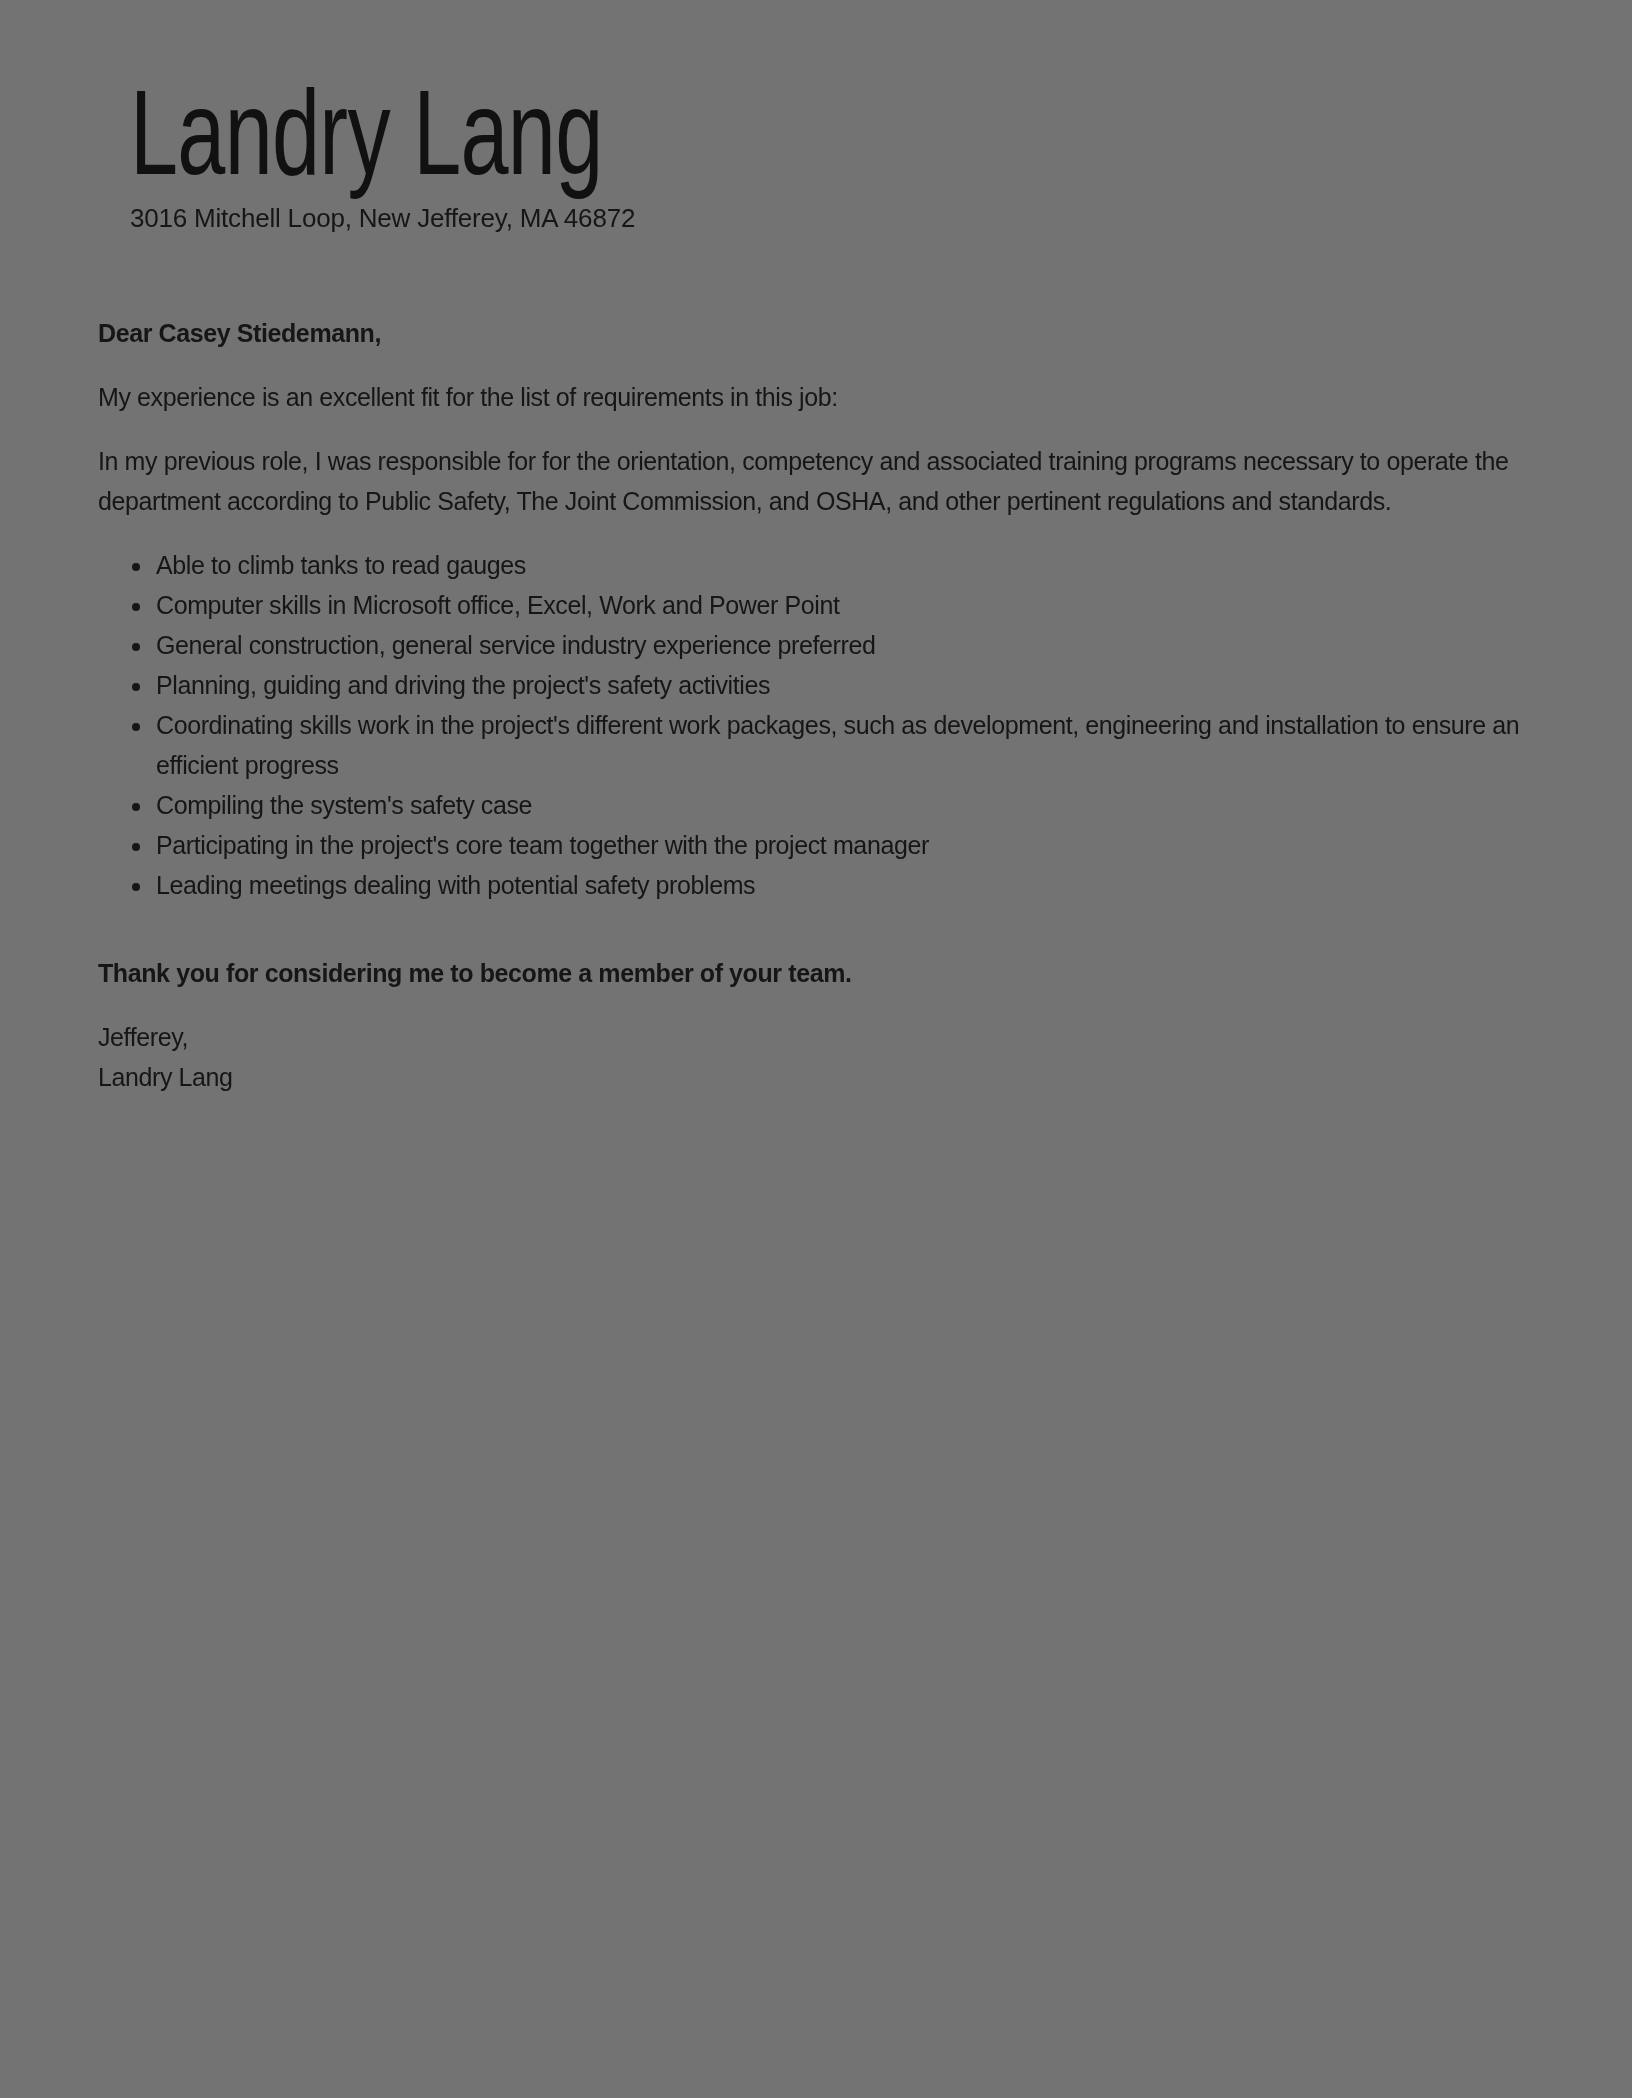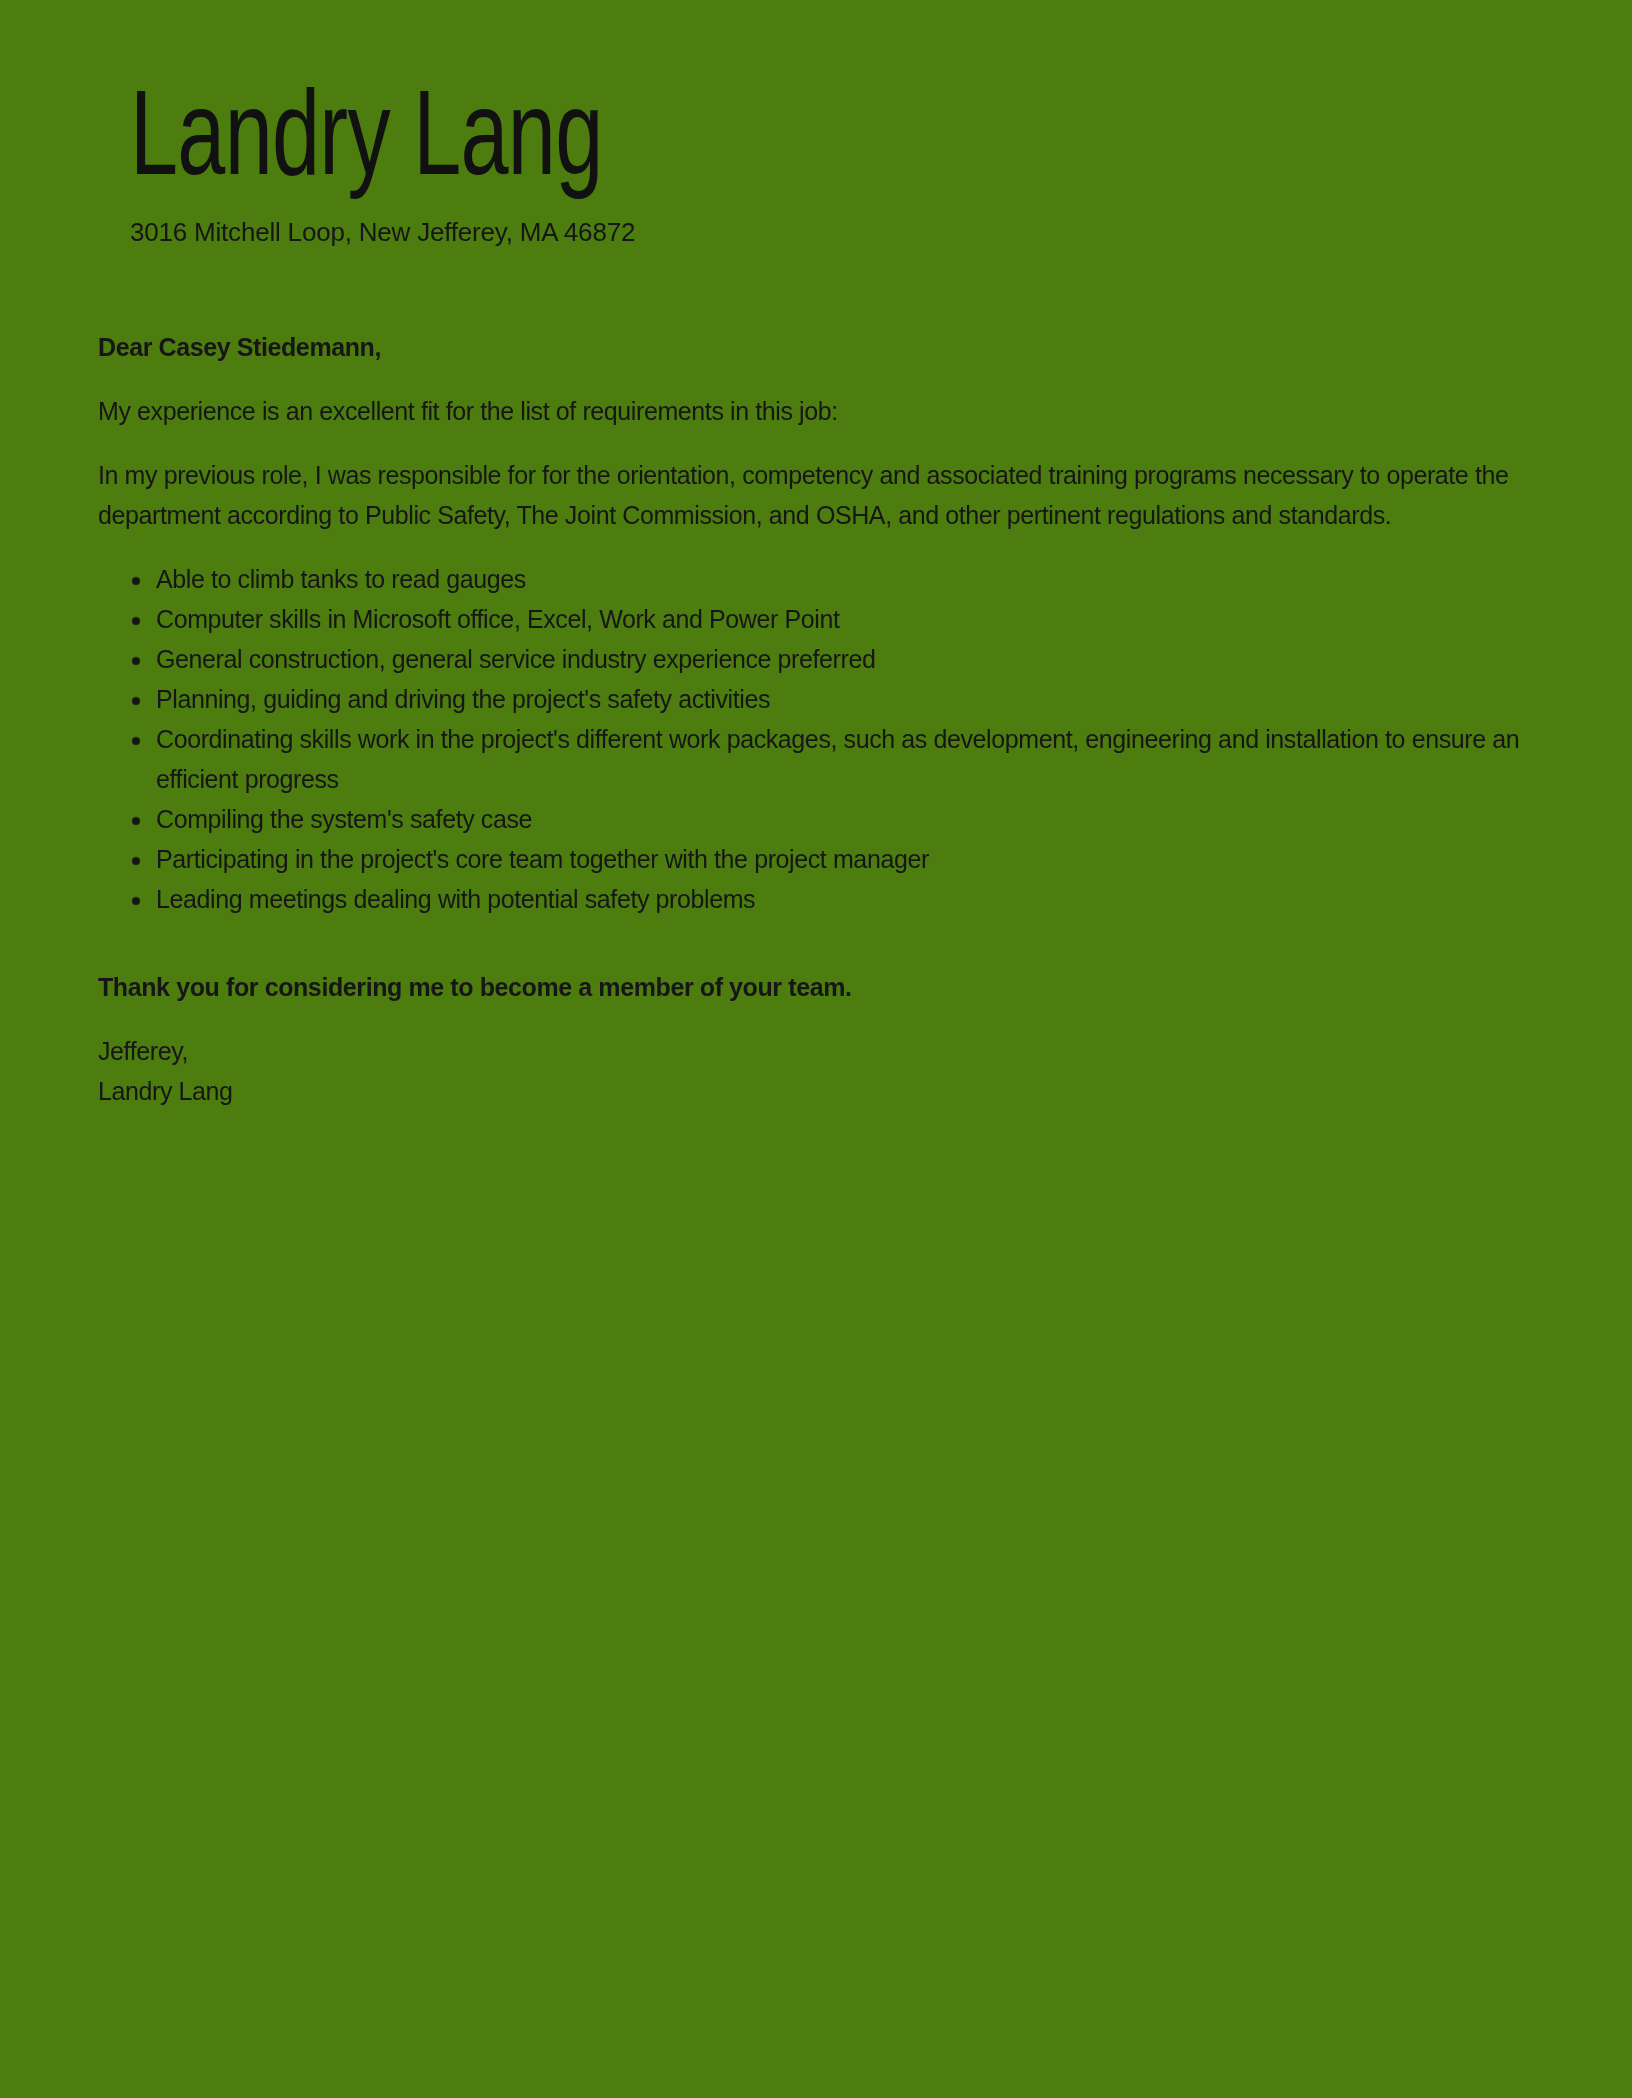--- a/index.html
+++ b/index.html
@@ -5,21 +5,21 @@
   html, body {
     margin: 0;
     padding: 0;
     background: #ffffff;
   }
   .page {
     position: relative;
     width: 1632px;
     height: 2098px;
     box-sizing: border-box;
-    background: #4d7c0f;
+    background: #737373;
     color: #161616;
     font-family: "Liberation Sans", sans-serif;
     padding: 58px 95px 0 98px;
     overflow: hidden;
   }
   .letter-header {
     padding-left: 32px;
   }
   .applicant-name {
     font-size: 120px;
@@ -28,21 +28,21 @@
     margin: 8px 0 0 0;
     white-space: nowrap;
     transform: scaleX(0.72);
     transform-origin: left center;
     letter-spacing: -1px;
     color: #111111;
   }
   .applicant-address {
     font-size: 26px;
     line-height: 40px;
-    margin-top: 14px;
+    margin-top: 0;
     letter-spacing: -0.2px;
   }
   .letter-body {
     margin-top: 75px;
     font-size: 25px;
     line-height: 40px;
     letter-spacing: -0.4px;
   }
   .letter-body p {
     margin: 24px 0;

